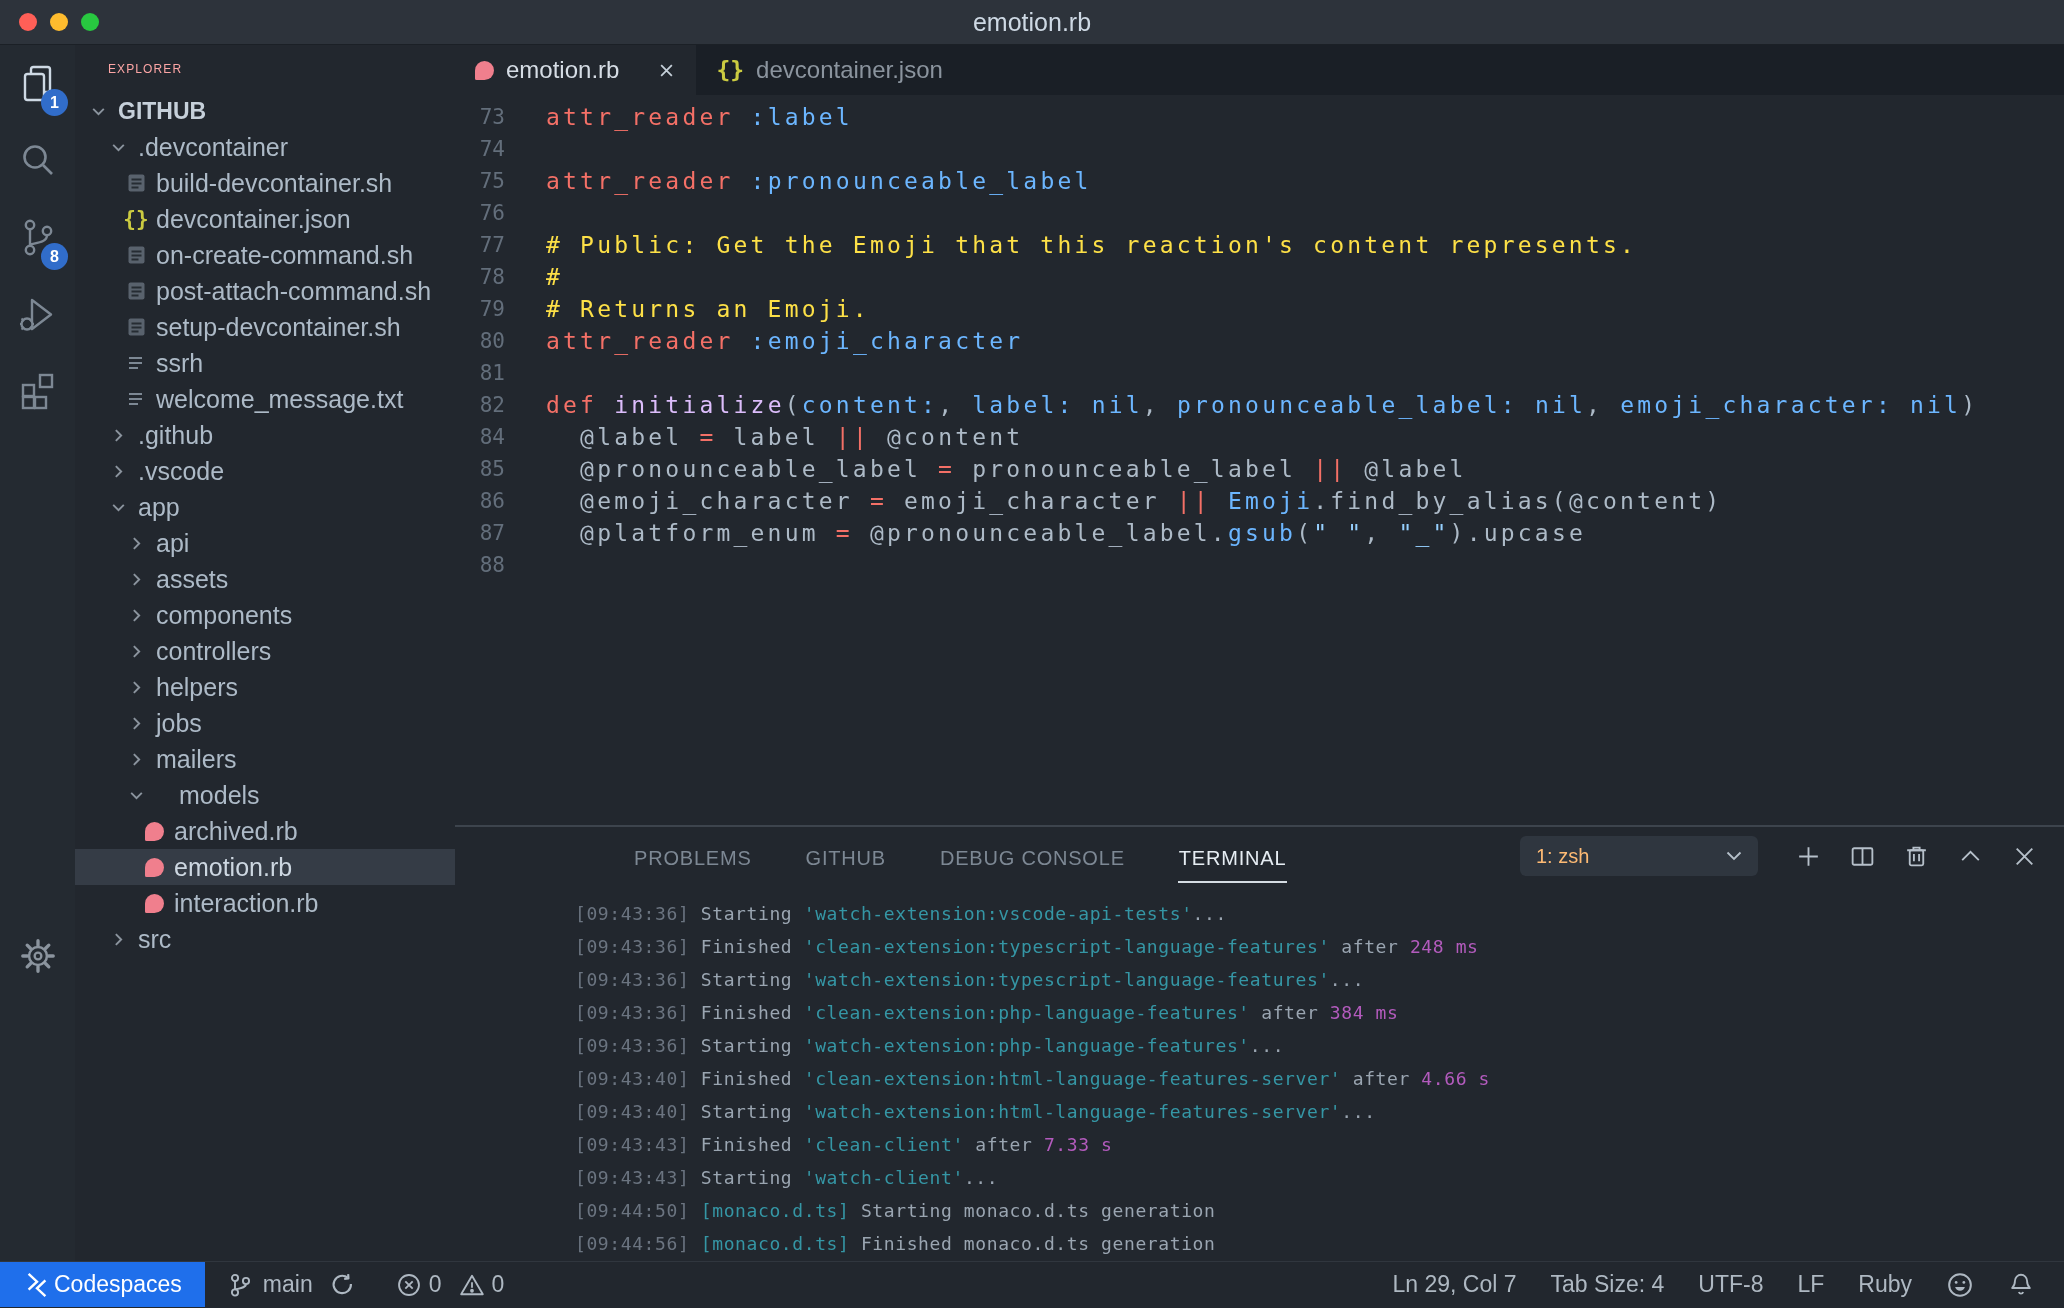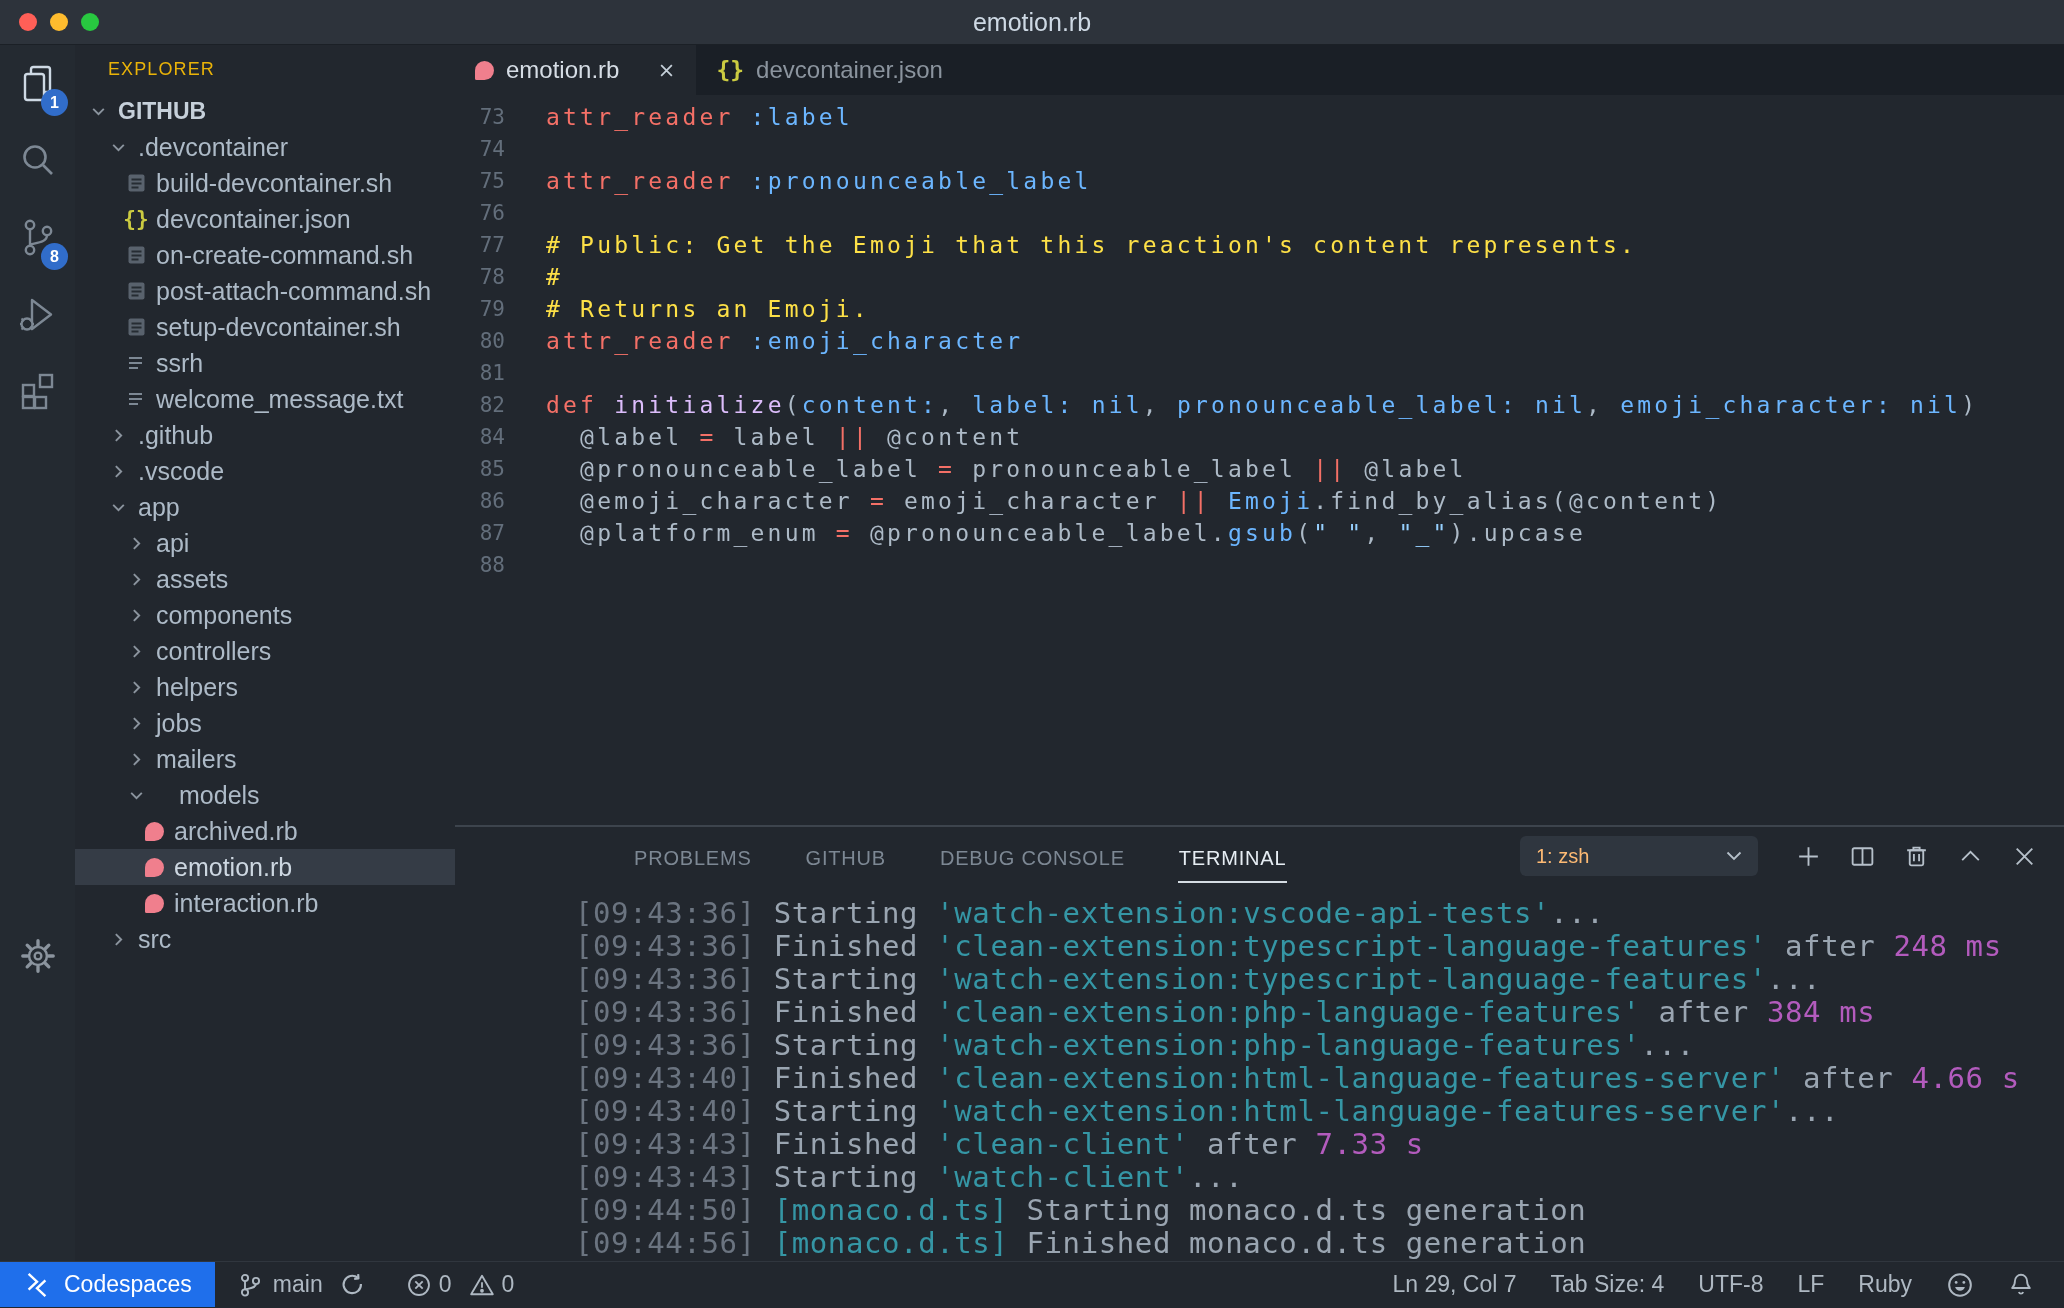--- a/index.html
+++ b/index.html
@@ -19,21 +19,21 @@
 
   
   .activitybar { width:75px; background:#242a31; flex-shrink:0; position:relative; }
   .act-item { height:77px; display:flex; align-items:center; justify-content:center; position:relative; cursor:pointer; }
   .badge { position:absolute; right:7px; bottom:6px; min-width:27px; height:27px; padding:0 6px; border-radius:14px;
            background:#316dca; color:#fff; font-size:16px; font-weight:bold; display:flex; align-items:center; justify-content:center; }
   .act-gear { position:absolute; top:872px; left:0; width:75px; height:77px; display:flex; align-items:center; justify-content:center; cursor:pointer; }
 
   
   .sidebar { width:380px; background:#22272e; flex-shrink:0; overflow:hidden; }
-  .sidebar-header { height:48px; display:flex; align-items:center; padding-left:33px; color:#eab308; font-size:18px; letter-spacing:1.1px; }
+  .sidebar-header { height:48px; display:flex; align-items:center; padding-left:33px; color:#fca5a5; font-size:12px; letter-spacing:1.1px; }
   .tree-row { height:36px; display:flex; align-items:center; color:#adbac7; font-size:25px; cursor:pointer; white-space:nowrap; }
   .tree-row.selected { background:#353c46; color:#cdd7e1; }
   .tree-row.bold { font-weight:bold; font-size:23px; color:#c6d0da; }
   .twisty { width:26px; display:flex; justify-content:center; flex-shrink:0; }
   .fileicon { width:26px; display:flex; justify-content:center; align-items:center; flex-shrink:0; }
   .tree-label { margin-left:7px; }
   .fi-json { color:#cbcb41; font-family:"DejaVu Sans Mono",monospace; font-weight:bold; font-size:21px; }
   .fi-ruby { width:19px; height:19px; background:#f07f8d; border-radius:50% 50% 50% 8%; display:inline-block; }
 
   
@@ -53,26 +53,26 @@
 
   
   .panel { height:436px; flex-shrink:0; border-top:2px solid #3d444d; display:flex; flex-direction:column; position:relative; }
   .panel-header { height:58px; flex-shrink:0; display:flex; align-items:center; padding-left:178px; position:relative; }
   .panel-tab { margin-right:52px; font-size:20px; letter-spacing:0.8px; color:#7d8894; padding:17px 1px 11px; border-bottom:2px solid transparent; cursor:pointer; }
   .panel-tab.active { color:#e6edf3; border-bottom-color:#d5dce3; }
   .panel-controls { position:absolute; right:26px; top:9px; display:flex; align-items:center; gap:27px; }
   .shell-select { width:238px; height:40px; background:#2f363f; border-radius:6px; display:flex; align-items:center; justify-content:space-between; padding:0 16px; color:#fdba74; font-size:20px; cursor:pointer; margin-right:10px; }
   .pc-icon { cursor:pointer; display:flex; }
 
-  .terminal { flex:1; overflow:hidden; padding:12px 0 0 120px; font-family:"DejaVu Sans Mono",monospace; font-size:29px; letter-spacing:0.6px; line-height:33px; white-space:pre; }
+  .terminal { flex:1; overflow:hidden; padding:12px 0 0 120px; font-family:"DejaVu Sans Mono",monospace; font-size:18px; letter-spacing:0.6px; line-height:33px; white-space:pre; }
   .t-ts { color:#6b7480; } .t-fg { color:#9aa5b1; } .t-task { color:#3596a5; } .t-dur { color:#b35bbd; }
 
   
   .statusbar { height:46px; background:#22272e; border-top:1px solid #30363e; display:flex; align-items:center; color:#aeb8c2; font-size:23px; }
-  .sb-remote { height:100%; background:#1f6feb; color:#fff; display:flex; align-items:center; gap:13px; padding:0 23px; cursor:pointer; }
+  .sb-remote { height:100%; background:#1f6feb; color:#fff; display:flex; align-items:center; gap:3px; padding:0 23px; cursor:pointer; }
   .sb-group { display:flex; align-items:center; gap:10px; cursor:pointer; }
   .sb-branch { margin-left:22px; }
   .sb-problems { margin-left:40px; gap:7px; }
   .sb-problems .num { margin-right:10px; }
   .sb-right { margin-left:auto; display:flex; align-items:center; gap:34px; padding-right:30px; }
   .sb-item { cursor:pointer; display:flex; align-items:center; }
 </style>
 </head>
 <body>
 

